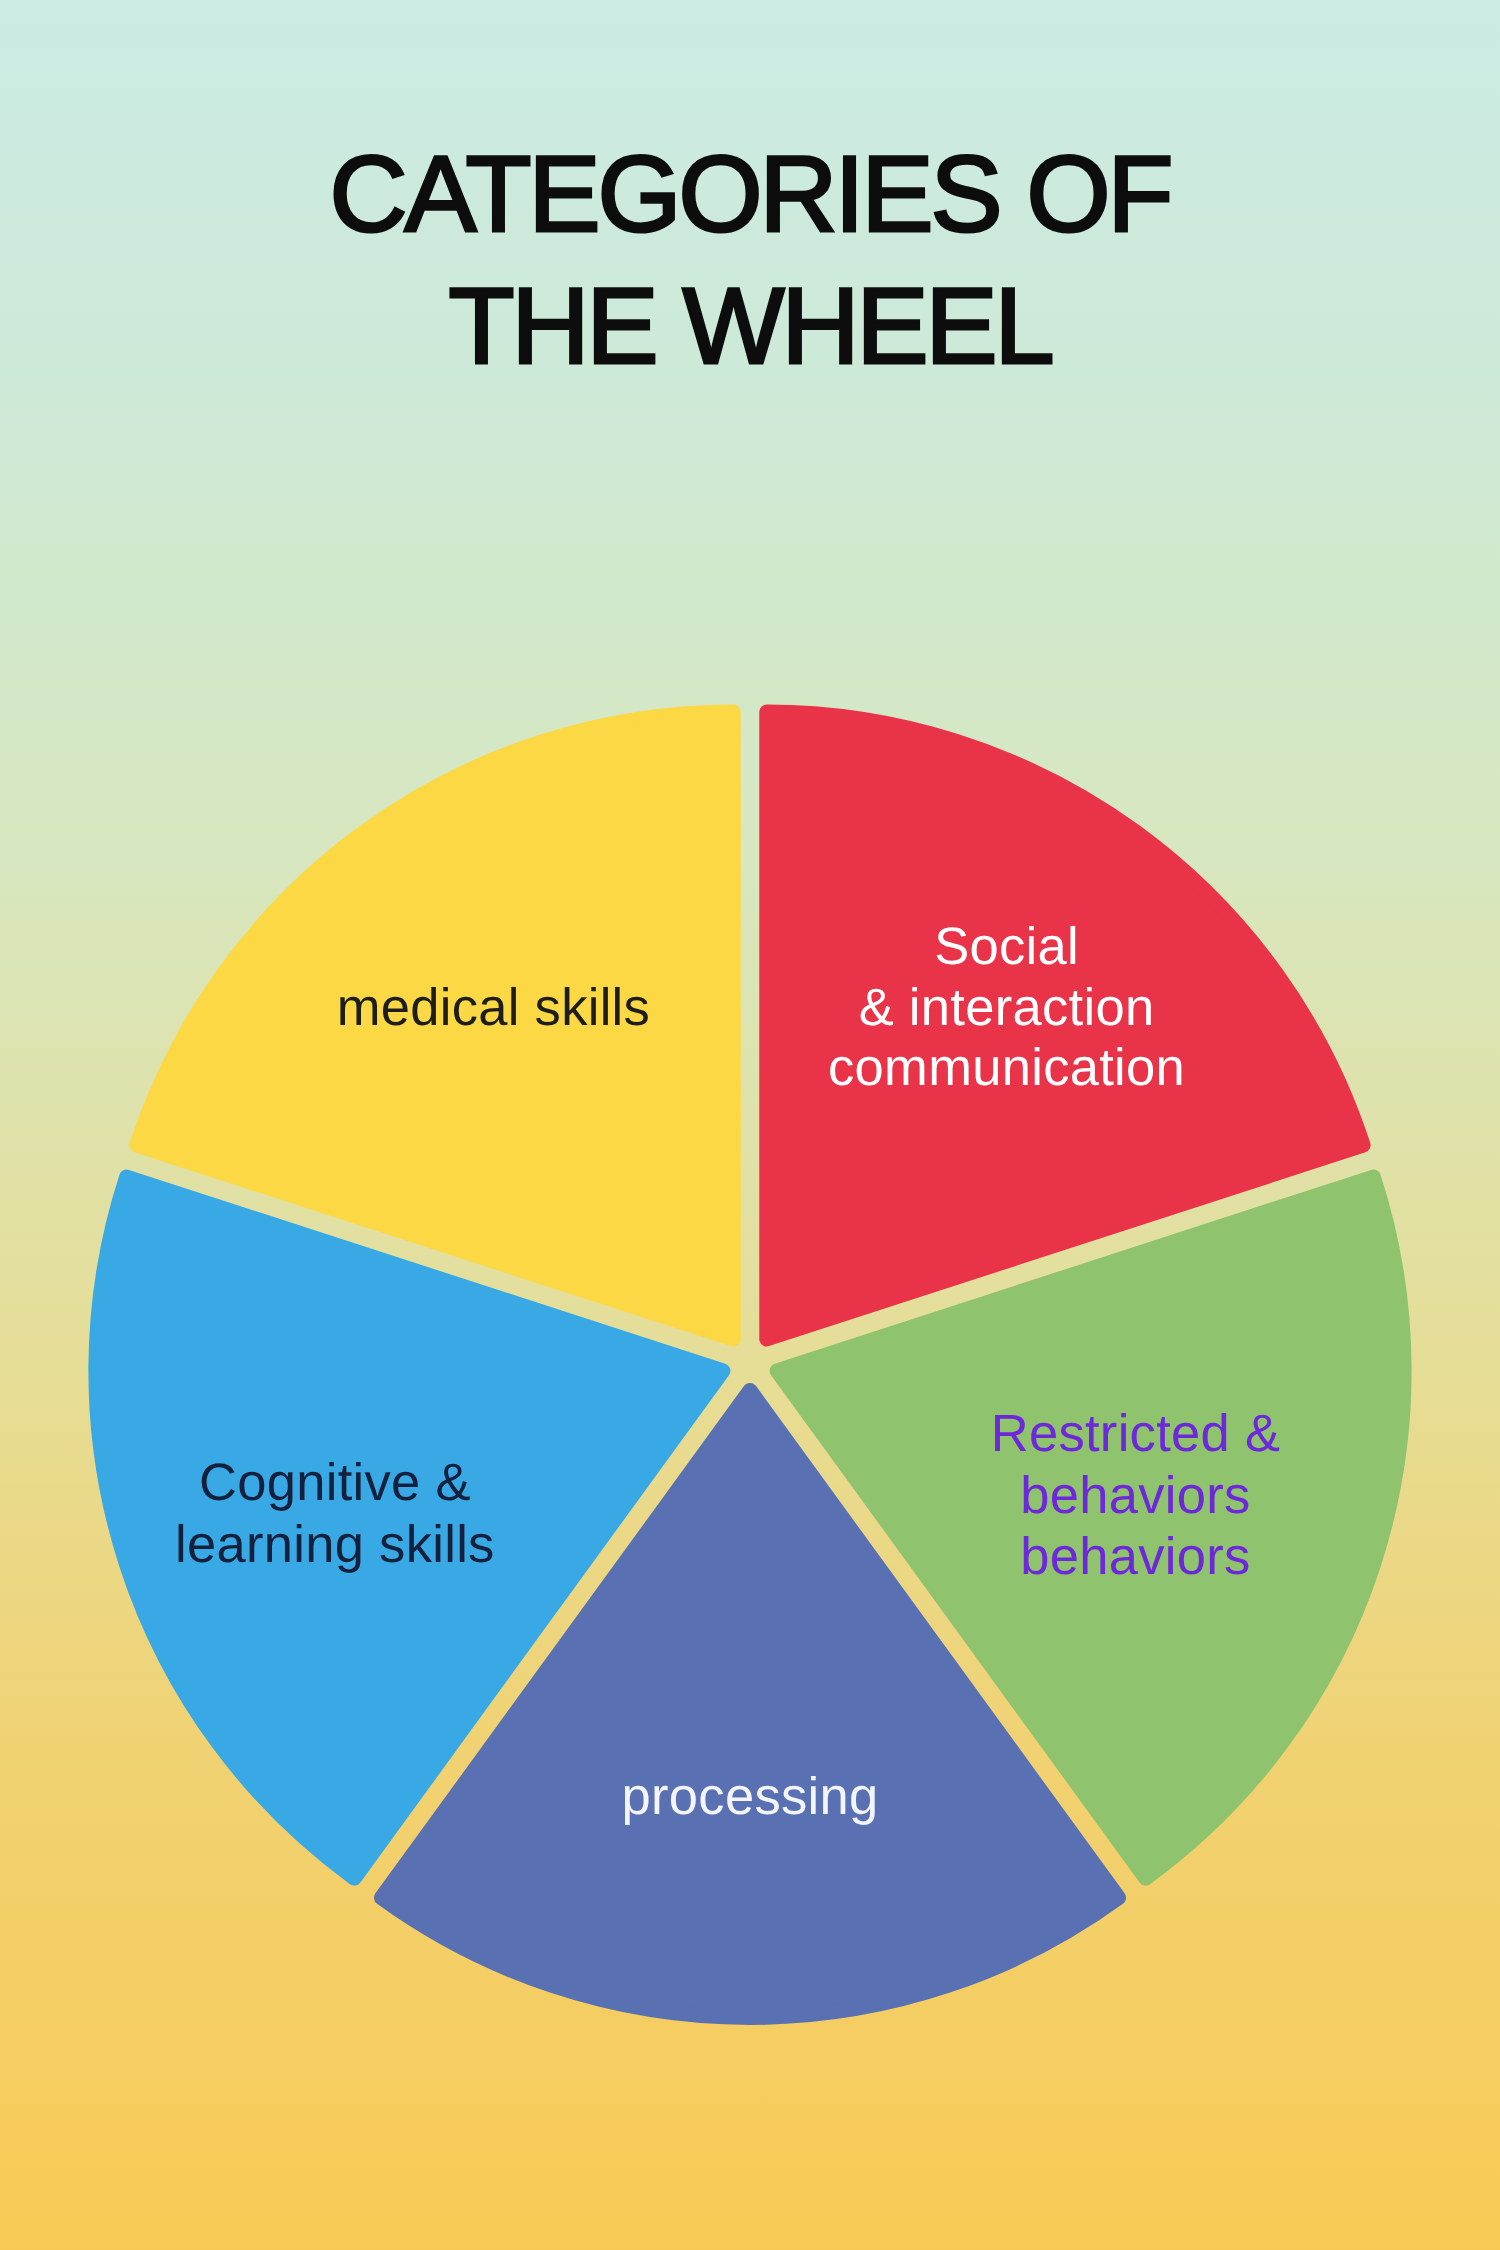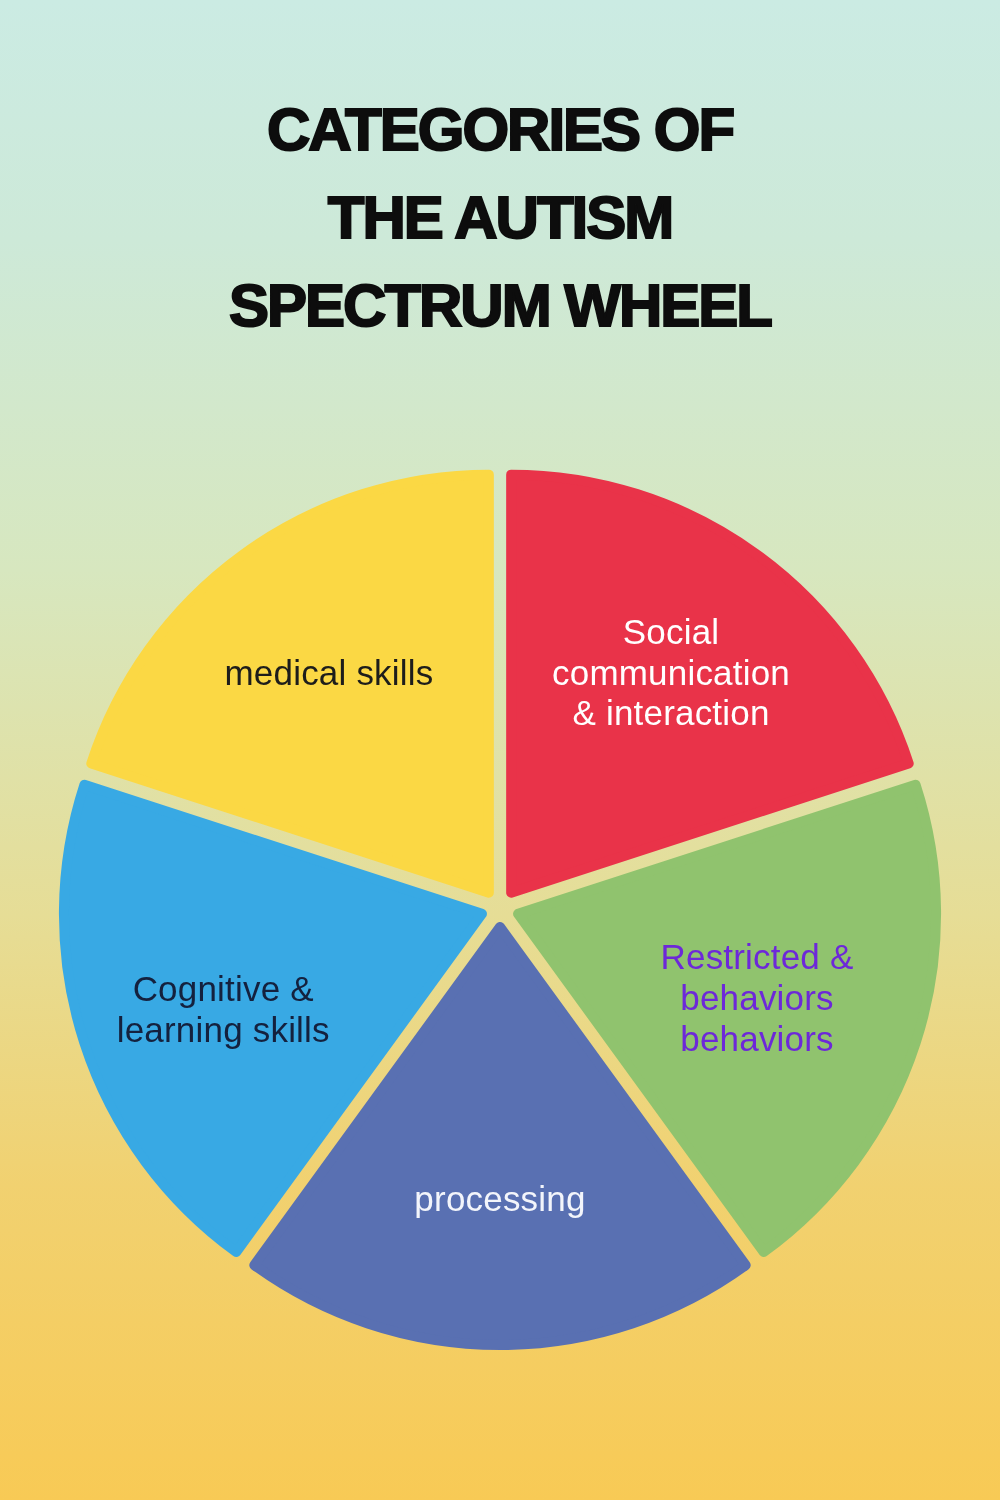--- a/index.html
+++ b/index.html
@@ -17,22 +17,22 @@
       #F1D170 79%,
       #F8CA55 100%);
   }
   .title {
     position: absolute;
     top: 0; left: 0;
     width: 1000px;
     padding-top: 86px;
     text-align: center;
     color: #0D0D0D;
-    font-size: 60px;
-    font-weight: 700;
+    font-size: 72px;
+    font-weight: 400;
     line-height: 88px;
     letter-spacing: -2px;
     -webkit-text-stroke: 2px #0D0D0D;
   }
   #wheel-svg {
     position: absolute;
     top: 0; left: 0;
     width: 1000px;
     height: 1500px;
   }
@@ -52,36 +52,35 @@
     line-height: 1.17;
     letter-spacing: 0.2px;
     white-space: nowrap;
   }
 </style>
 </head>
 <body>
 
 <div class="title">
   <div>CATEGORIES OF</div>
-  <div>THE AUTISM</div>
-  <div>SPECTRUM WHEEL</div>
+  <div>THE WHEEL</div>
 </div>
 
 <svg id="wheel-svg" viewBox="0 0 1000 1500">
     <path d="M 511.16791979355696 892.628677106876 L 511.16791979355696 474.628677106876 A 418 418 0 0 1 908.7095436049311 763.459573458148 Z" fill="#E93349" stroke="#E93349" stroke-width="10" stroke-linejoin="round"></path>
     <path d="M 518.070073809608 913.871322893124 L 915.6116976209821 784.702219244396 A 418 418 0 0 1 763.7643092678617 1252.040426541852 Z" fill="#90C36E" stroke="#90C36E" stroke-width="10" stroke-linejoin="round"></path>
     <path d="M 500 927 L 745.6942354582537 1265.169103648728 A 418 418 0 0 1 254.30576454174627 1265.169103648728 Z" fill="#5970B2" stroke="#5970B2" stroke-width="10" stroke-linejoin="round"></path>
     <path d="M 481.9299261903921 913.871322893124 L 236.23569073213838 1252.040426541852 A 418 418 0 0 1 84.38830237901794 784.7022192443958 Z" fill="#38A9E4" stroke="#38A9E4" stroke-width="10" stroke-linejoin="round"></path>
     <path d="M 488.832080206443 892.628677106876 L 91.29045639506882 763.4595734581478 A 418 418 0 0 1 488.8320802064429 474.628677106876 Z" fill="#FBD844" stroke="#FBD844" stroke-width="10" stroke-linejoin="round"></path>
   </svg>
 <div id="wheel-labels">
     <div class="slice-label" style="left: 671.046px; top: 672.576px; color: rgb(255, 255, 255);">
       <div>Social</div>
+      <div>&amp; interaction</div>
       <div>communication</div>
-      <div>&amp; interaction</div>
     </div>
     <div class="slice-label" style="left: 757px; top: 997.924px; color: #6d28d9;">
       <div>Restricted &amp;</div>
       <div>behaviors</div>
       <div>behaviors</div>
     </div>
     <div class="slice-label" style="left: 500px; top: 1199px; color: rgb(243, 245, 251);">
       <div>processing</div>
     </div>
     <div class="slice-label" style="left: 223.243px; top: 997.924px; color: rgb(20, 33, 62); margin-top: 12px;">

